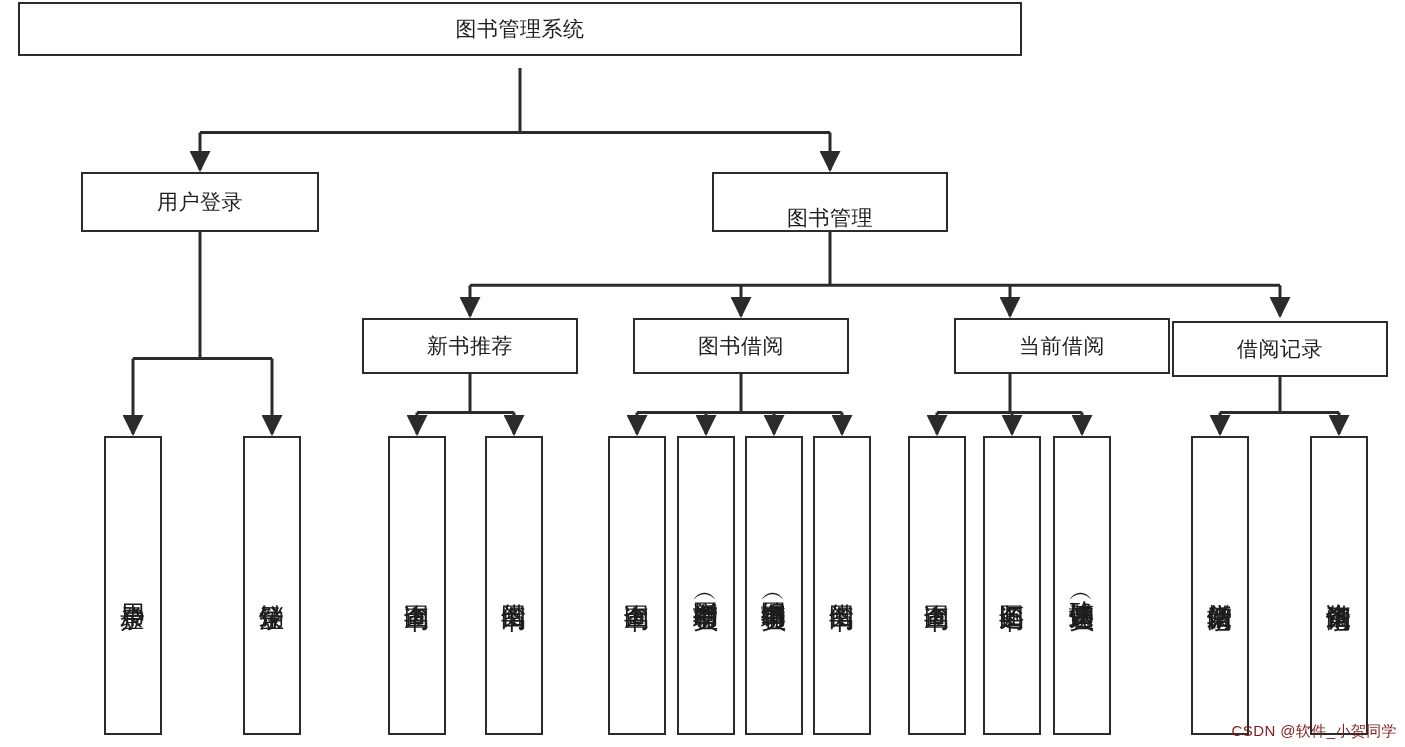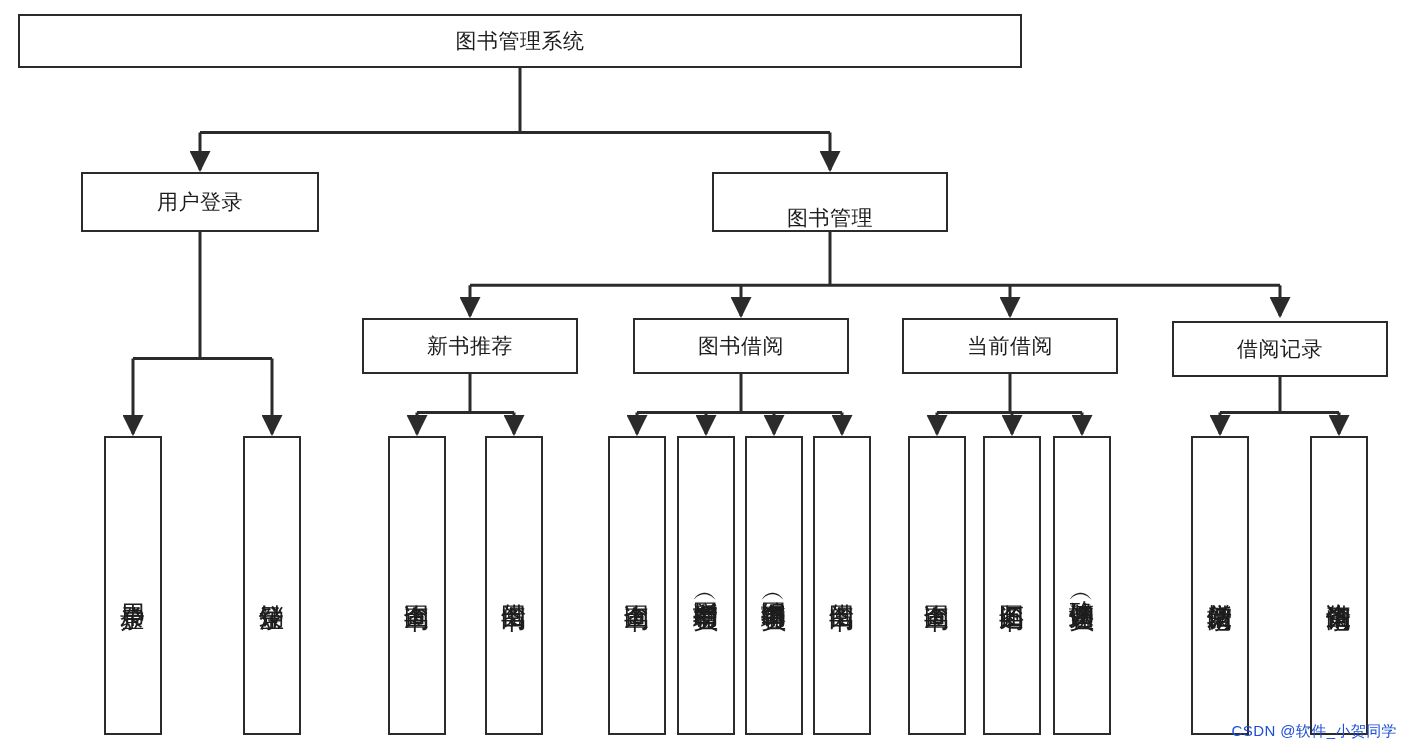--- a/index.html
+++ b/index.html
@@ -53,21 +53,21 @@
     font-size: 25px;
     line-height: 1.04;
     letter-spacing: 1px;
     max-height: 272px;
   }
   .watermark {
     position: absolute;
     right: 8px;
     bottom: 6px;
     font-size: 15px;
-    color: #1d4ed8;
+    color: #7f1d1d;
     letter-spacing: 0.4px;
     white-space: nowrap;
     pointer-events: none;
   }
 </style>
 </head>
 <body>
 
 <div id="stage">
 
@@ -108,36 +108,36 @@
         <path d="M 1012 412.44 L 1012 434" marker-end="url(#arrow)"></path>
         <path d="M 1082 412.44 L 1082 434" marker-end="url(#arrow)"></path>
         <path d="M 1280 374 L 1280 412.44"></path>
         <path d="M 1220 412.44 L 1339 412.44"></path>
         <path d="M 1220 412.44 L 1220 434" marker-end="url(#arrow)"></path>
         <path d="M 1339 412.44 L 1339 434" marker-end="url(#arrow)"></path>
       </g>
   </svg>
 
   <div id="nodes-layer">
-      <div class="node horiz" style="left: 18px; top: 14px; width: 1004px; height: 54px;">
+      <div class="node horiz" style="left: 18px; top: 2px; width: 1004px; height: 54px;">
         <span class="label">图书管理系统</span>
       </div>
       <div class="node horiz" style="left: 81px; top: 172px; width: 238px; height: 60px;">
         <span class="label">用户登录</span>
       </div>
       <div class="node horiz" style="left: 712px; top: 172px; width: 236px; height: 60px; align-items: flex-end;">
         <span class="label">图书管理</span>
       </div>
       <div class="node horiz" style="left: 362px; top: 318px; width: 216px; height: 56px; font-family: Liberation Serif, serif;">
         <span class="label">新书推荐</span>
       </div>
       <div class="node horiz" style="left: 633px; top: 318px; width: 216px; height: 56px;">
         <span class="label">图书借阅</span>
       </div>
-      <div class="node horiz" style="left: 902px; top: 318px; width: 216px; height: 56px;">
+      <div class="node horiz" style="left: 954px; top: 318px; width: 216px; height: 56px;">
         <span class="label">当前借阅</span>
       </div>
       <div class="node horiz" style="left: 1172px; top: 321px; width: 216px; height: 56px;">
         <span class="label">借阅记录</span>
       </div>
       <div class="node vert" style="left: 104px; top: 436px; width: 58px; height: 299px;">
         <span class="label">用户登录</span>
       </div>
       <div class="node vert" style="left: 243px; top: 436px; width: 58px; height: 299px;">
         <span class="label">注销登录</span>

